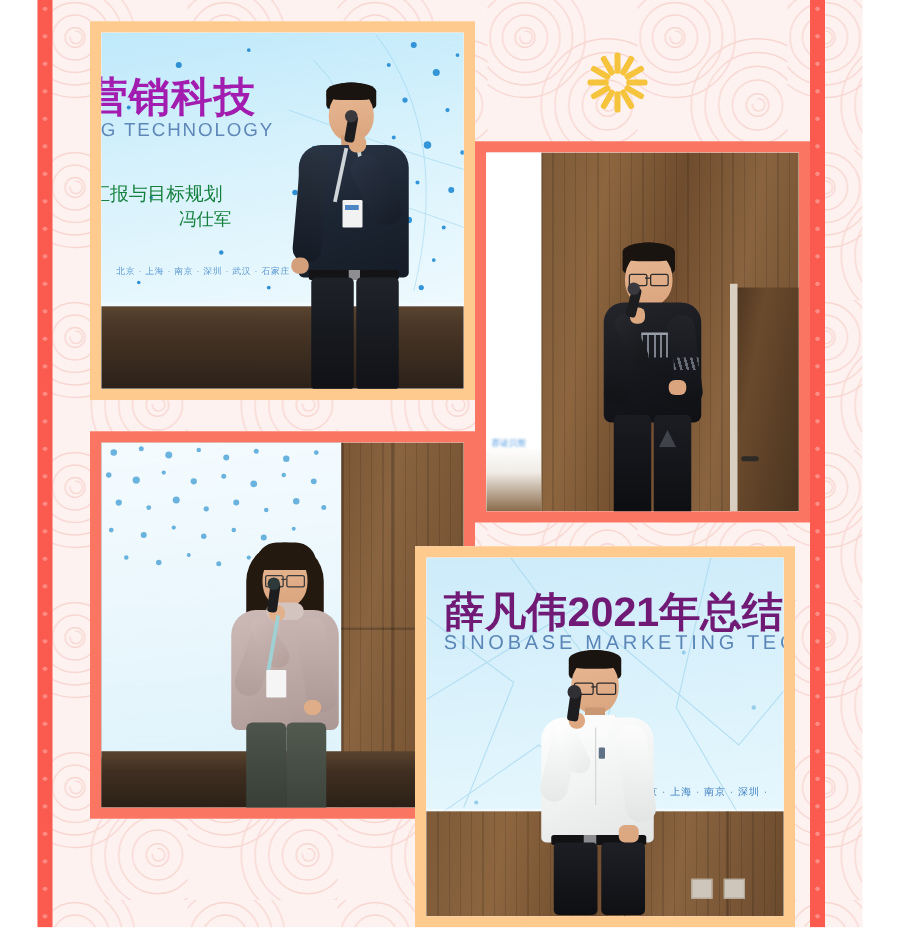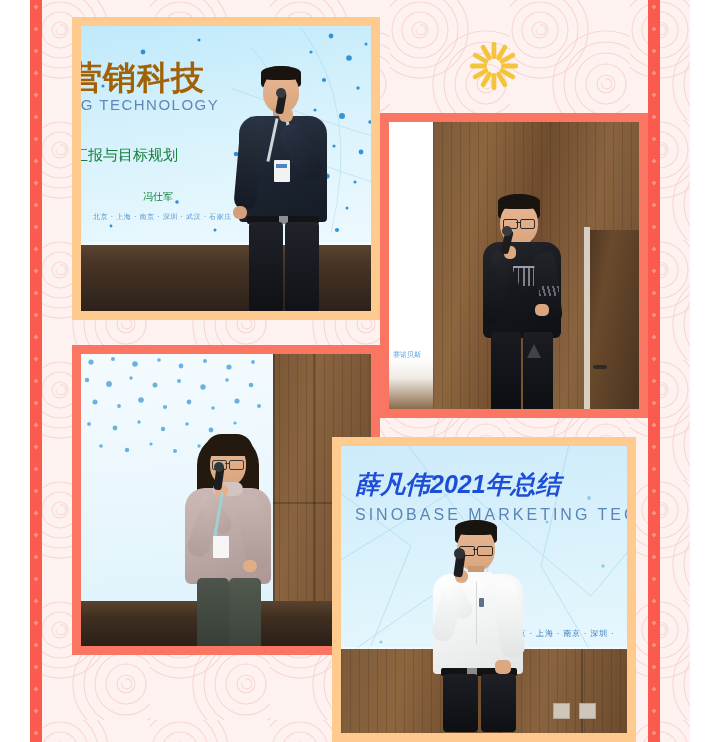--- a/index.html
+++ b/index.html
@@ -116,21 +116,21 @@
 
   .screen-blue {
     background: linear-gradient(170deg,#bfe9fb 0%, #d8f2fc 38%, #eaf8fe 72%, #f4fcff 100%);
   }
   .screen-white {
     background: linear-gradient(175deg,#f4fbff 0%, #eaf7fd 55%, #dff3fb 100%);
   }
 
   .title-cn {
     position: absolute;
-    color: #a16207;
+    color: #a21caf;
     font-weight: bold;
     white-space: nowrap;
     letter-spacing: 1px;
   }
   .title-en {
     position: absolute;
     color: #5f87b8;
     white-space: nowrap;
   }
   .sub-cn {
@@ -380,21 +380,21 @@
           <circle cx="155" cy="128" r="2.2"></circle>
             <circle cx="96" cy="176" r="1.8"></circle>
           <circle cx="134" cy="204" r="1.5"></circle>
             <circle cx="30" cy="200" r="1.4"></circle>
         </g>
       </svg>
 
       <div class="title-cn" style="left:-12px; top:30px; font-size:33px;">营销科技</div>
       <div class="title-en" style="left:-6px; top:70px; font-size:15px; letter-spacing:1.5px;">IG TECHNOLOGY</div>
       <div class="sub-cn" style="left:-8px; top:120px; font-size:15px;">汇报与目标规划</div>
-      <div class="sub-cn" style="left:62px; top:164px; font-size:10px;">冯仕军</div>
+      <div class="sub-cn" style="left:62px; top:141px; font-size:14px;">冯仕军</div>
       <div class="cities" style="left:12px; top:186px; font-size:7px; letter-spacing:0.6px; opacity:.85;">北京 · 上海 · 南京 · 深圳 · 武汉 · 石家庄 · 长沙</div>
 
       <div class="stage-floor" style="height:66px;
            background:linear-gradient(180deg,#5b4531 0%, #4a3727 22%, #2c2119 100%);"></div>
       <div style="position:absolute; left:0; right:0; bottom:66px; height:3px; background:rgba(255,255,255,.35);"></div>
 
       <div class="person" style="left:150px; top:40px; width:120px; height:245px;">
         <div class="hair-top" style="left:30px; top:0px; width:40px; height:22px;"></div>
         <div class="head" style="left:32px; top:5px; width:36px; height:42px;"></div>
         <div class="hair-top" style="left:30px; top:0px; width:40px; height:14px; border-radius:50% 50% 30% 30%;"></div>
@@ -554,21 +554,21 @@
           <path d="M-10 40 L70 100 L30 200"></path>
         </g>
         <g fill="#8cc9e8" opacity="0.9">
           <circle cx="248" cy="52" r="2"></circle>
             <circle cx="206" cy="76" r="1.6"></circle>
           <circle cx="262" cy="120" r="1.8"></circle>
             <circle cx="40" cy="196" r="1.6"></circle>
         </g>
       </svg>
 
-      <div class="title-cn" style="left:14px; top:22px; font-size:25px; letter-spacing:0px; color:#1d4ed8;font-style:italic;">薛凡伟2021年总结</div>
+      <div class="title-cn" style="left:14px; top:22px; font-size:33px; letter-spacing:0px; color:#701a75;">薛凡伟2021年总结</div>
       <div class="title-en" style="left:14px; top:60px; font-size:16px; letter-spacing:3px; color:#5a86b7;">SINOBASE MARKETING TECHNOLO</div>
       <div class="cities" style="left:168px; top:182px; font-size:8px; letter-spacing:0.8px; color:#3d7fc0;">北京 · 上海 · 南京 · 深圳 ·</div>
 
       <div style="position:absolute; left:0; right:0; bottom:0; height:84px;" class="wood"></div>
       <div style="position:absolute; left:0; right:0; bottom:84px; height:2px; background:rgba(255,255,255,.45);"></div>
       <div style="position:absolute; left:158px; bottom:0; width:1.6px; height:84px; background:rgba(0,0,0,.22);"></div>
       <div style="position:absolute; left:240px; bottom:0; width:1.6px; height:84px; background:rgba(0,0,0,.22);"></div>
 
       <div class="outlet" style="left:212px; bottom:14px; width:15px; height:14px;"></div>
       <div class="outlet" style="left:238px; bottom:14px; width:15px; height:14px;"></div>

